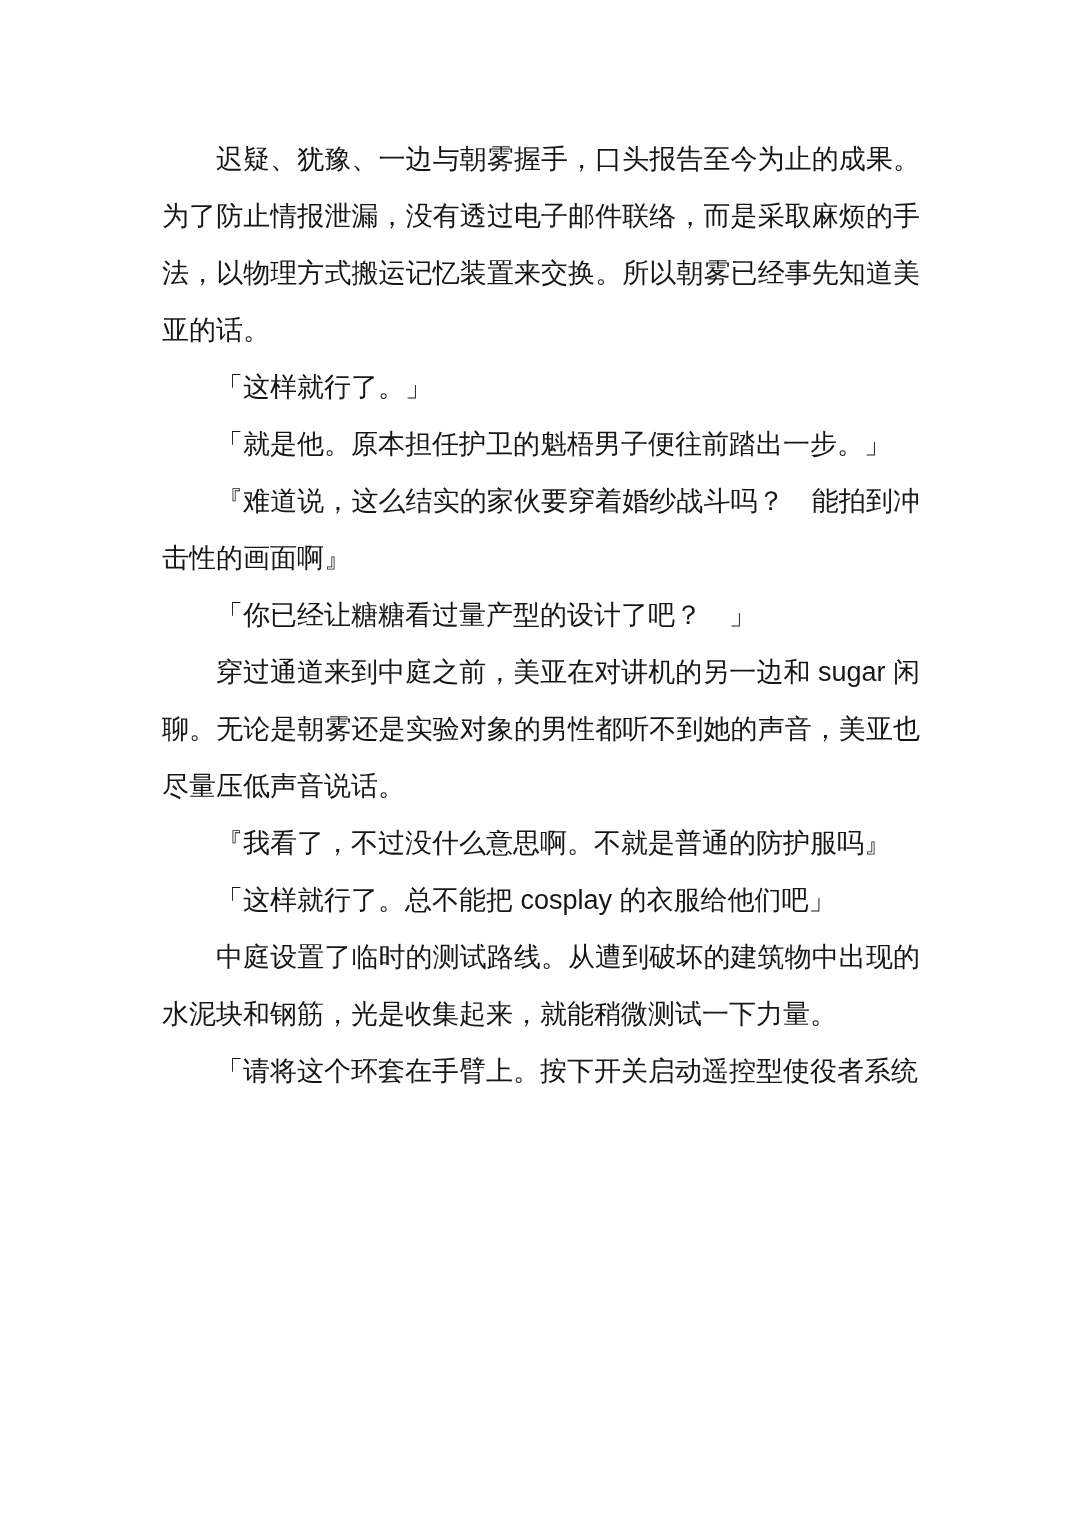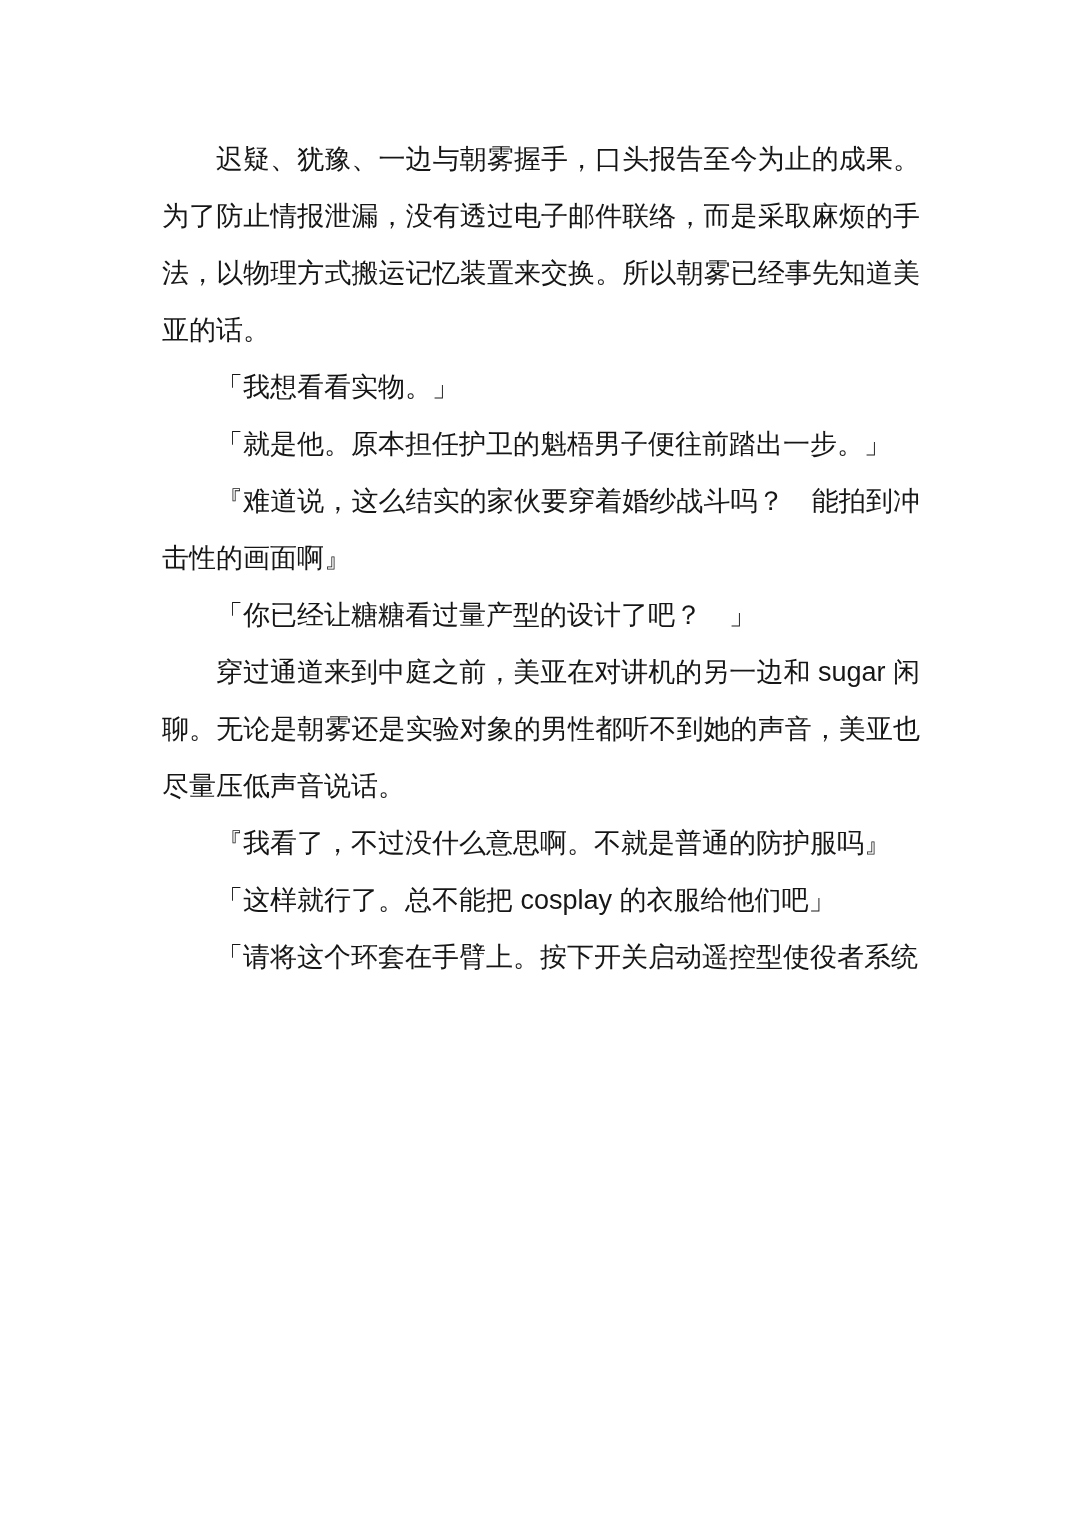--- a/index.html
+++ b/index.html
@@ -37,22 +37,23 @@
     word-break: normal;
     overflow-wrap: break-word;
   }
 </style>
 </head>
 <body>
 
 <div class="page" style="background: rgb(255, 255, 255);">
   <div class="text-content" style="color: rgb(22, 22, 22);">
       <p>迟疑、犹豫、一边与朝雾握手，口头报告至今为止的成果。为了防止情报泄漏，没有透过电子邮件联络，而是采取麻烦的手法，以物理方式搬运记忆装置来交换。所以朝雾已经事先知道美亚的话。</p>
-      <p>「我想看看实物。」</p>
+      <p>「这样就行了。」</p>
       <p>「就是他。原本担任护卫的魁梧男子便往前踏出一步。」</p>
       <p>『难道说，这么结实的家伙要穿着婚纱战斗吗？　能拍到冲击性的画面啊』</p>
       <p>「你已经让糖糖看过量产型的设计了吧？　」</p>
       <p>穿过通道来到中庭之前，美亚在对讲机的另一边和 sugar 闲聊。无论是朝雾还是实验对象的男性都听不到她的声音，美亚也尽量压低声音说话。</p>
       <p>『我看了，不过没什么意思啊。不就是普通的防护服吗』</p>
       <p>「这样就行了。总不能把 cosplay 的衣服给他们吧」</p>
+      <p>中庭设置了临时的测试路线。从遭到破坏的建筑物中出现的水泥块和钢筋，光是收集起来，就能稍微测试一下力量。</p>
       <p>「请将这个环套在手臂上。按下开关启动遥控型使役者系统</p>
     </div>
 </div>
 
 </body></html>

